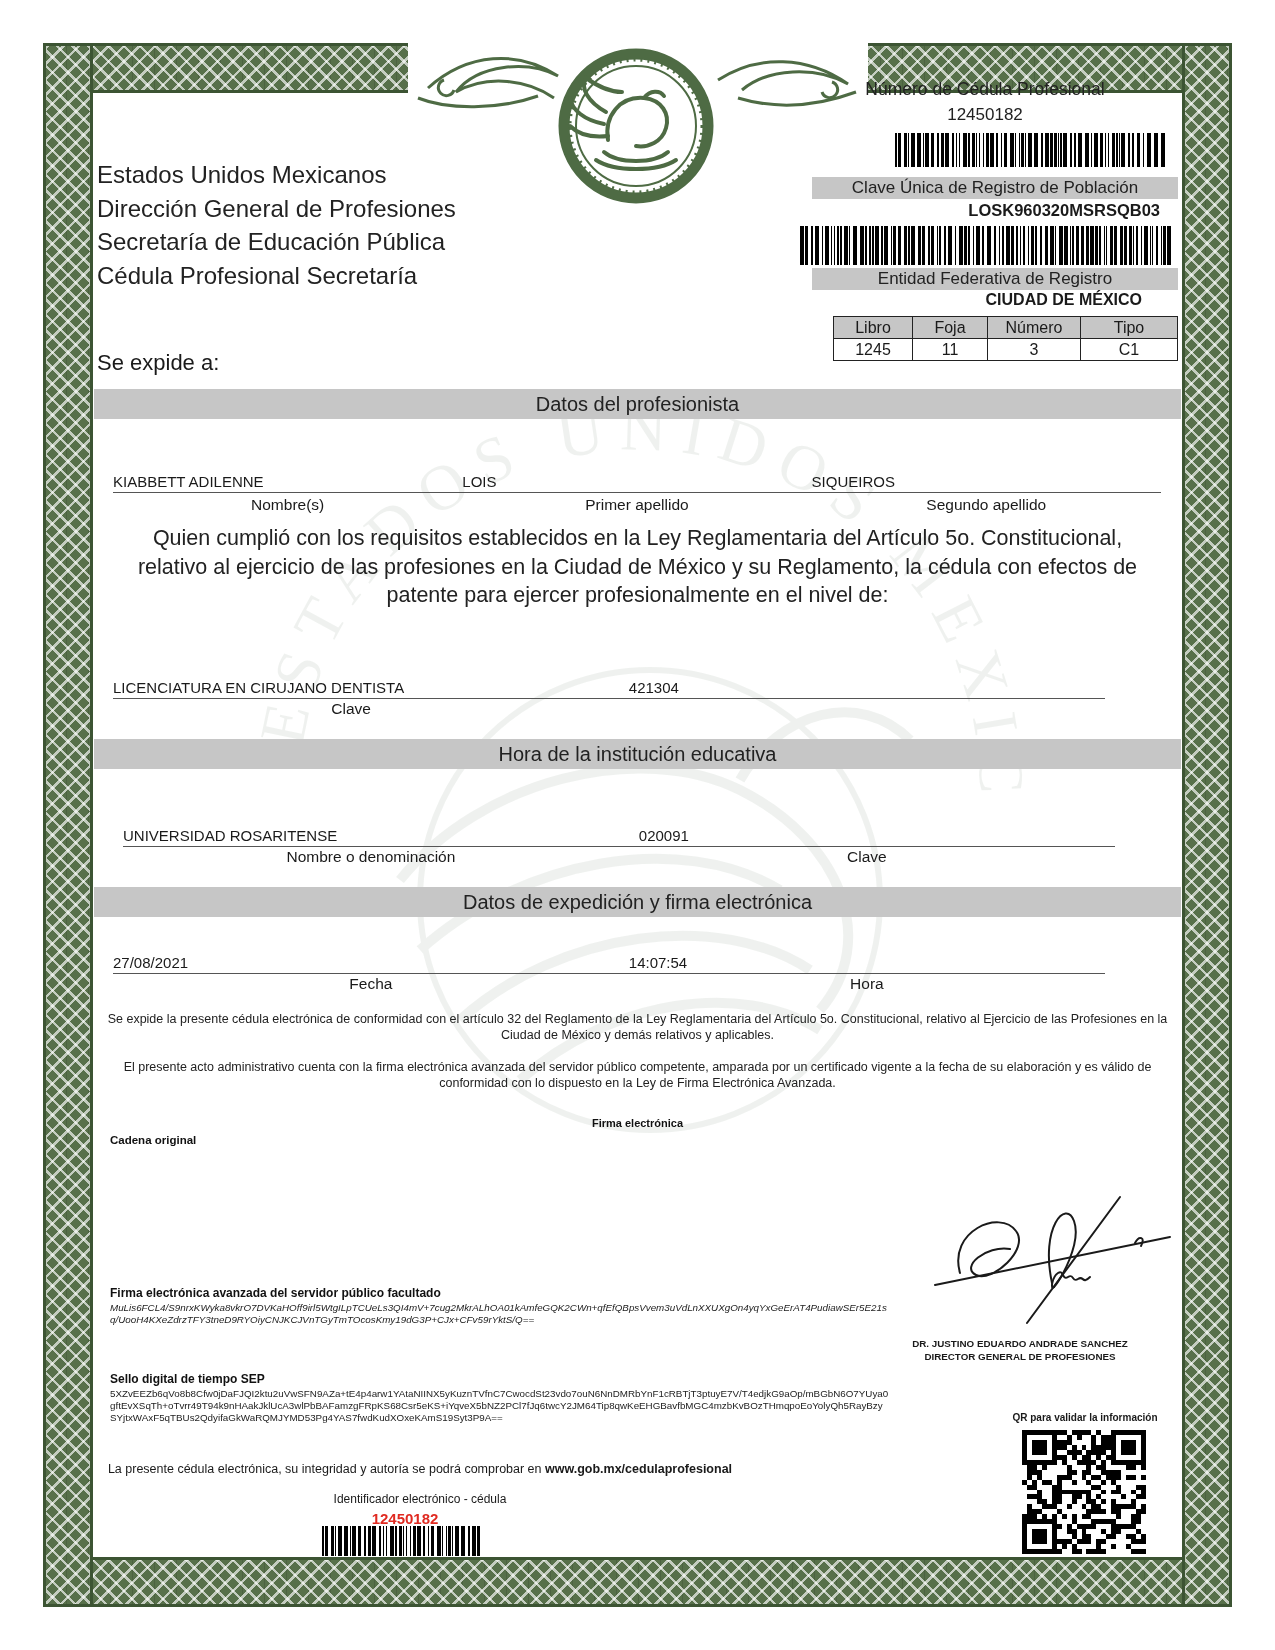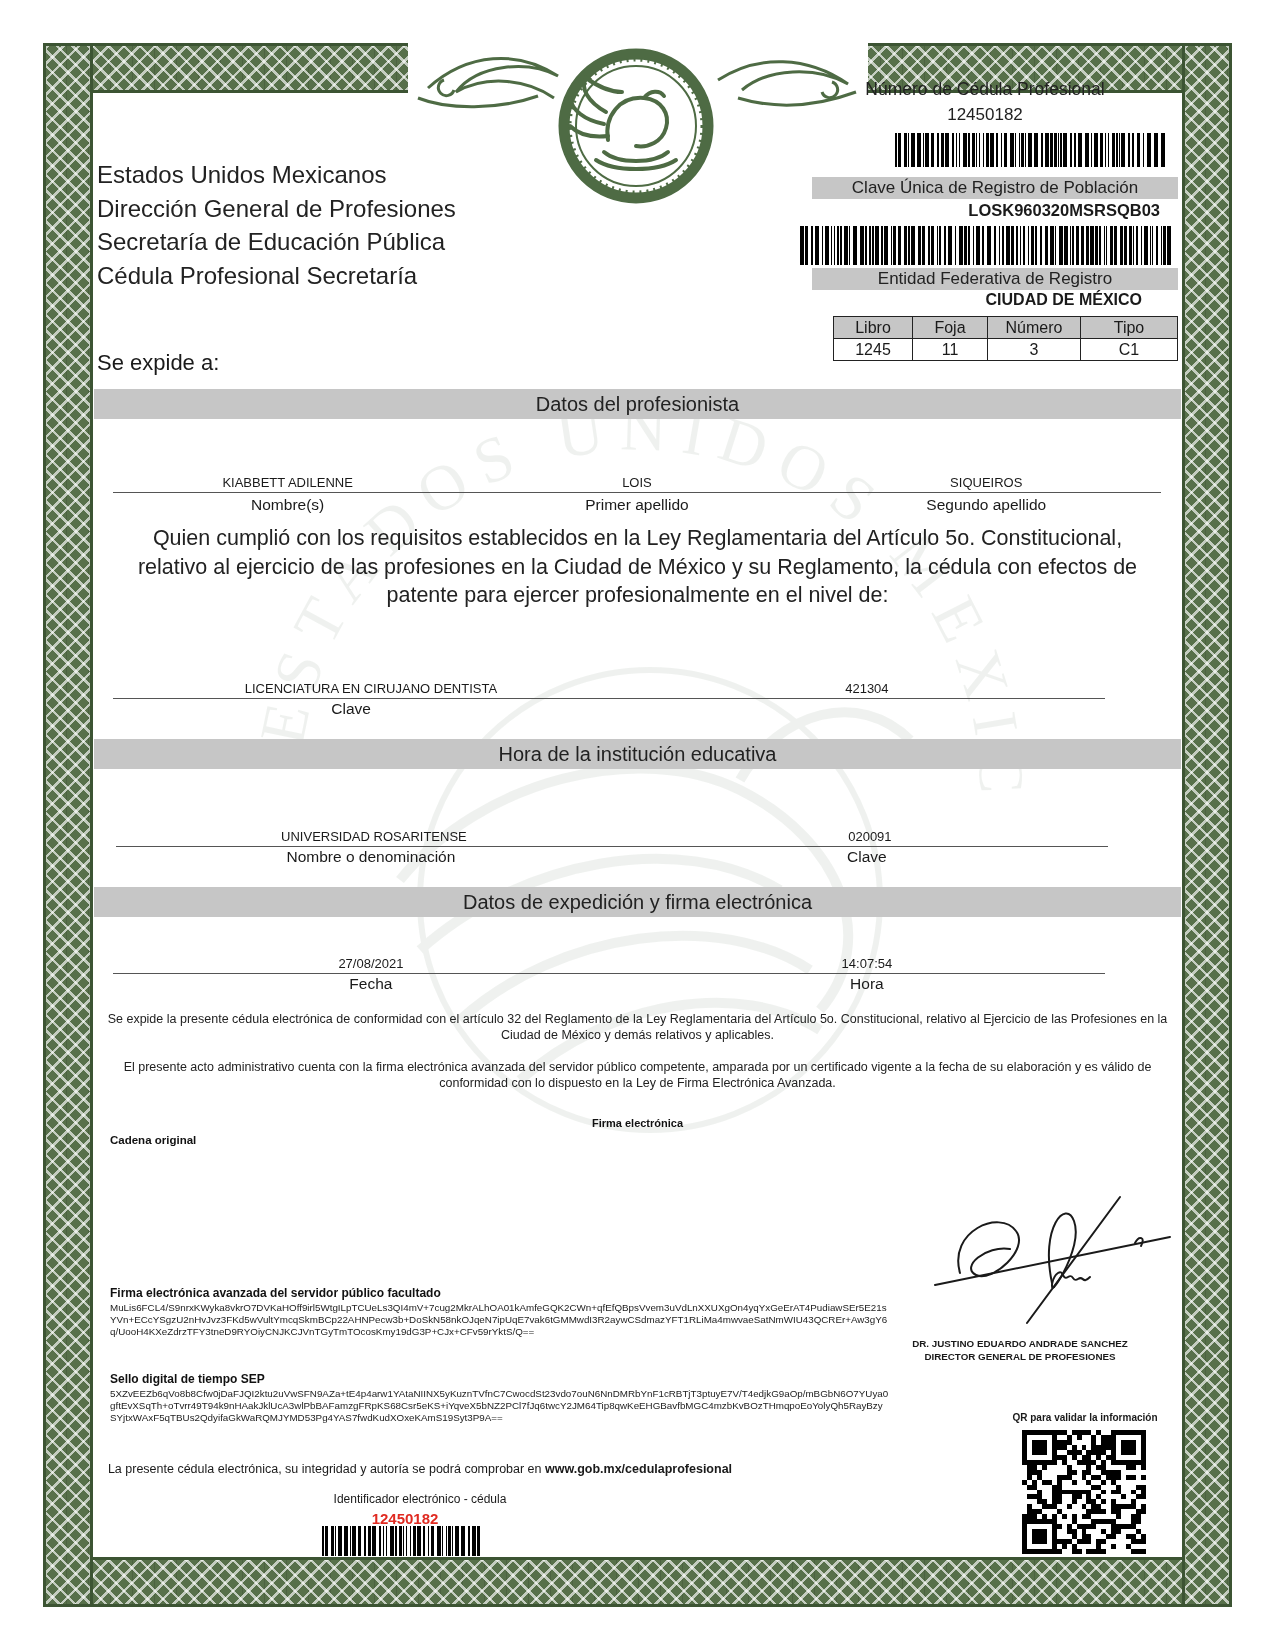--- a/index.html
+++ b/index.html
@@ -16,21 +16,21 @@
       box-shadow: inset 0 0 0 2px #3c5433, 0 0 0 1px #3c5433;}
   .bt{left:44px;top:44px;width:1187px;height:48px;}
   .bb{left:44px;top:1558px;width:1187px;height:48px;}
   .bl{left:44px;top:44px;width:48px;height:1562px;}
   .br{left:1183px;top:44px;width:48px;height:1562px;}
 
   .hline{font-size:24px;line-height:33.5px;color:#222;}
   .band{position:absolute;left:94px;width:1087px;height:30px;background:#c6c6c6;
         font-size:20px;line-height:30px;text-align:center;color:#222;}
   .ulrow{position:absolute;display:flex;border-bottom:1.3px solid #555;align-items:flex-end;}
-  .ulrow span{display:block;text-align:center;font-size:13px;padding-bottom:2px;}
+  .ulrow span{display:block;text-align:left;font-size:15px;padding-bottom:2px;}
   .lblrow{position:absolute;display:flex;}
   .lblrow span{display:block;text-align:center;font-size:15.5px;}
   .c3{width:33.33%;}
   .cL{width:52%;} .cR{width:48%;}
   .smallpara{position:absolute;left:105px;width:1065px;text-align:center;font-size:12.5px;line-height:15.5px;color:#222;}
   .tiny{font-size:9.8px;line-height:11.8px;color:#222;word-break:break-all;}
   .tinybold{font-size:11.5px;font-weight:bold;color:#111;}
   .trc{position:absolute;left:790px;width:390px;text-align:center;font-size:17.5px;color:#222;}
   .grayb{position:absolute;left:812px;width:366px;height:22px;background:#c6c6c6;
          font-size:17px;line-height:22px;text-align:center;color:#222;}
@@ -149,21 +149,21 @@
   <div class="ulrow" style="left:113px;top:672px;width:992px;height:26px;">
     <span class="cL">LICENCIATURA EN CIRUJANO DENTISTA</span>
     <span class="cR">421304</span>
   </div>
   <div class="lblrow" style="left:113px;top:700px;width:992px;">
     <span class="cR">Clave</span>
   </div>
 
   <div class="band" style="top:739px;">Hora de la institución educativa</div>
 
-  <div class="ulrow" style="left:116px;top:820px;width:992px;height:26px;">
+  <div class="ulrow" style="left:123px;top:820px;width:992px;height:26px;">
     <span class="cL">UNIVERSIDAD ROSARITENSE</span>
     <span class="cR">020091</span>
   </div>
   <div class="lblrow" style="left:113px;top:848px;width:992px;">
     <span class="cL">Nombre o denominación</span>
     <span class="cR">Clave</span>
   </div>
 
   <div class="band" style="top:887px;">Datos de expedición y firma electrónica</div>
 
@@ -192,23 +192,22 @@
       <path d="M97 138 L 190 12"></path>
       <path d="M205 58 C 209 50, 216 52, 211 61"></path>
     </g>
   </svg>
   <div class="abs" style="left:875px;top:1338px;width:290px;text-align:center;font-size:9.8px;font-weight:bold;line-height:12.5px;">
     <div>DR. JUSTINO EDUARDO ANDRADE SANCHEZ</div>
     <div>DIRECTOR GENERAL DE PROFESIONES</div>
   </div>
 
   <div class="abs tinybold" style="left:110px;top:1286px;font-size:12px;">Firma electrónica avanzada del servidor público facultado</div>
-  <div class="abs tiny" style="left:110px;top:1302px;width:790px;">
+  <div class="abs tiny" style="left:110px;top:1302px;width:790px;font-style:italic;">
     <div>MuLis6FCL4/S9nrxKWyka8vkrO7DVKaHOff9irl5WtgILpTCUeLs3QI4mV+7cug2MkrALhOA01kAmfeGQK2CWn+qfEfQBpsVvem3uVdLnXXUXgOn4yqYxGeErAT4PudiawSEr5E21s</div>
-    <div>YVn+ECcYSgzU2nHvJvz3FKd5wVultYmcqSkmBCp22AHNPecw3b+DoSkN58nkOJqeN7ipUqE7vak6tGMMwdI3R2aywCSdmazYFT1RLiMa4mwvaeSatNmWIU43QCREr+Aw3gY6</div>
     <div>q/UooH4KXeZdrzTFY3tneD9RYOiyCNJKCJVnTGyTmTOcosKmy19dG3P+CJx+CFv59rYktS/Q==</div>
   </div>
 
   <div class="abs tinybold" style="left:110px;top:1372px;font-size:12px;">Sello digital de tiempo SEP</div>
   <div class="abs tiny" style="left:110px;top:1388px;width:790px;">
     <div>5XZvEEZb6qVo8b8Cfw0jDaFJQI2ktu2uVwSFN9AZa+tE4p4arw1YAtaNIINX5yKuznTVfnC7CwocdSt23vdo7ouN6NnDMRbYnF1cRBTjT3ptuyE7V/T4edjkG9aOp/mBGbN6O7YUya0</div>
     <div>gftEvXSqTh+oTvrr49T94k9nHAakJklUcA3wlPbBAFamzgFRpKS68Csr5eKS+iYqveX5bNZ2PCl7fJq6twcY2JM64Tip8qwKeEHGBavfbMGC4mzbKvBOzTHmqpoEoYolyQh5RayBzy</div>
     <div>SYjtxWAxF5qTBUs2QdyifaGkWaRQMJYMD53Pg4YAS7fwdKudXOxeKAmS19Syt3P9A==</div>
   </div>
 

